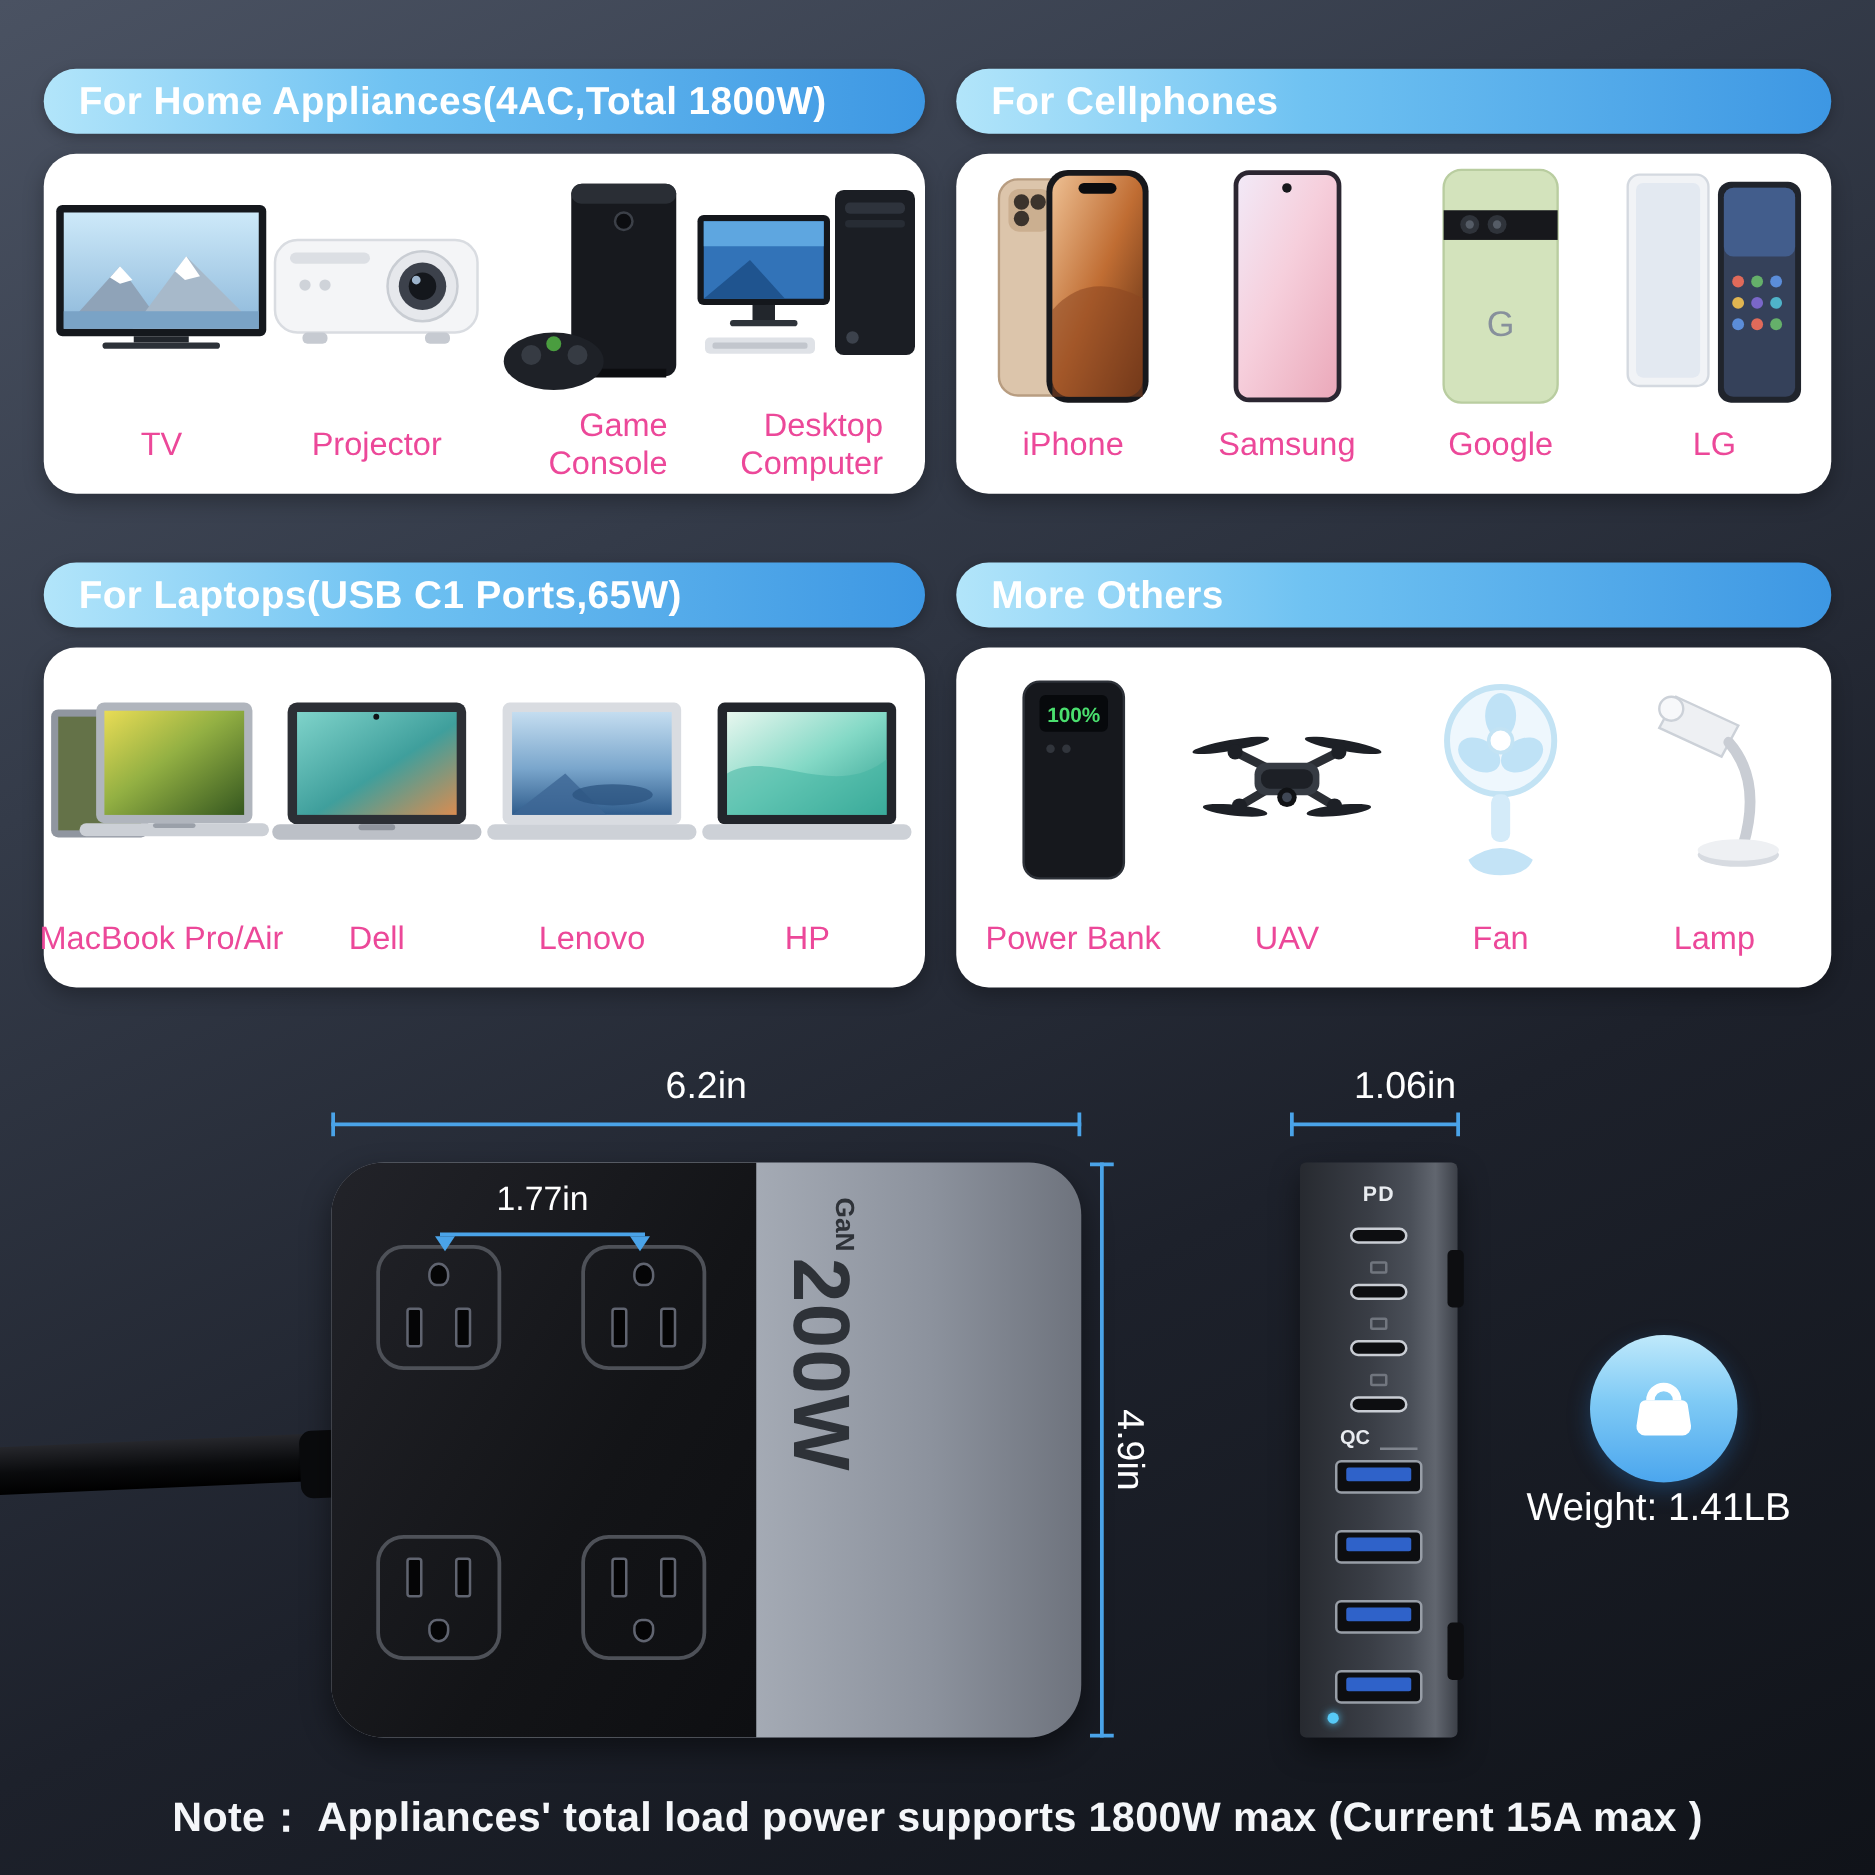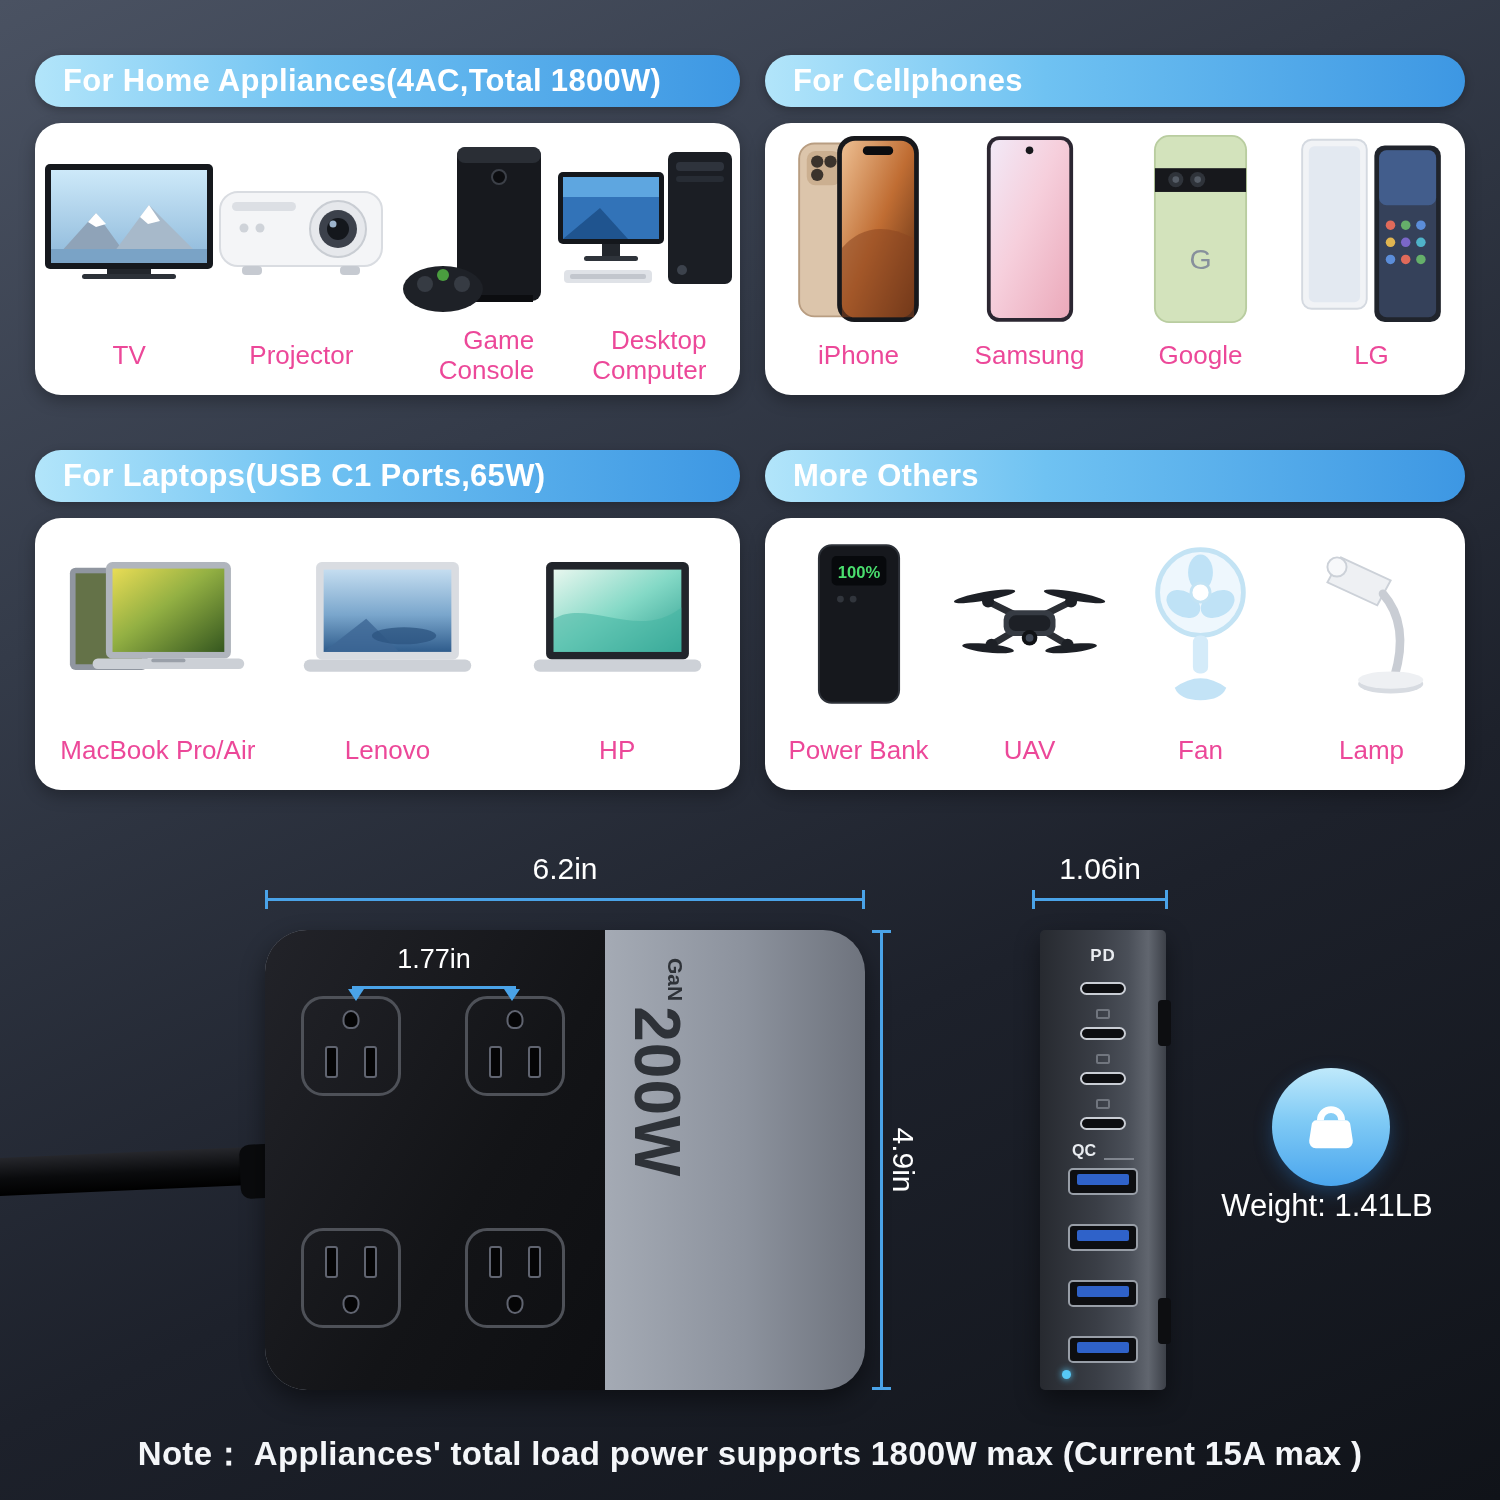--- a/index.html
+++ b/index.html
@@ -277,20 +277,39 @@
             <rect x="26" y="104" width="160" height="11" rx="5.5" fill="#ccd0d6"></rect>
             <rect x="88" y="104" width="36" height="4" rx="2" fill="#9aa0a9"></rect>
           </svg>
         </div>
         <div class="lbl nowrap">MacBook Pro/Air</div>
       </div>
       <div class="item">
         <div class="art">
           <svg width="175" height="128" viewBox="0 0 185 135">
             <defs>
+                <linearGradient id="gDl" x1="0" y1="0" x2="1" y2="1">
+              <stop offset="0" stop-color="#7fd3ca"></stop>
+                  <stop offset="0.55" stop-color="#3f9f9c"></stop>
+                  <stop offset="1" stop-color="#d98c51"></stop>
+                </linearGradient>
+              </defs>
+            <rect x="17" y="2" width="151" height="103" rx="8" fill="#2c2f35"></rect>
+            <rect x="25" y="10" width="135" height="87" fill="url(#gDl)"></rect>
+            <circle cx="92" cy="14" r="2.5" fill="#111317"></circle>
+            <rect x="4" y="105" width="177" height="13" rx="6.5" fill="#bcc0c7"></rect>
+            <rect x="77" y="105" width="31" height="5" rx="2.5" fill="#8f949d"></rect>
+          </svg>
+        </div>
+        <div class="lbl">Dell</div>
+      </div>
+      <div class="item">
+        <div class="art">
+          <svg width="175" height="128" viewBox="0 0 185 135">
+            <defs>
                 <linearGradient id="gLn" x1="0" y1="0" x2="0" y2="1">
               <stop offset="0" stop-color="#c4ddf0"></stop>
                   <stop offset="0.55" stop-color="#7aa6cc"></stop>
                   <stop offset="1" stop-color="#2f5c8c"></stop>
                 </linearGradient>
               </defs>
             <rect x="17" y="2" width="151" height="103" rx="6" fill="#d9dce1"></rect>
             <rect x="25" y="10" width="135" height="87" fill="url(#gLn)"></rect>
             <polygon points="25,97 70,62 105,97" fill="#3d6795" opacity="0.8"></polygon>
             <ellipse cx="110" cy="80" rx="34" ry="9" fill="#2c5480" opacity="0.75"></ellipse>
@@ -391,21 +410,21 @@
           </svg>
         </div>
         <div class="lbl">Lamp</div>
       </div>
     </div>
   </section>
 
   <div class="dim-label" style="left:265px;top:852px;width:600px">6.2in</div>
   <div class="dim-line-h" style="left:265px;top:898px;width:600px"></div>
 
-  <div class="dim-label" style="left:1032px;top:852px;width:136px">1.06in</div>
+  <div class="dim-label" style="left:1056px;top:852px;width:136px">1.06in</div>
   <div class="dim-line-h" style="left:1032px;top:898px;width:136px"></div>
 
   <div class="cord"></div>
   <div class="cord-boot"></div>
 
   <div class="strip">
     <div class="strip-black"></div>
     <div class="outlet" style="left:36px;top:66px">
       <span class="gh"></span>
       <span class="slot l"></span>

